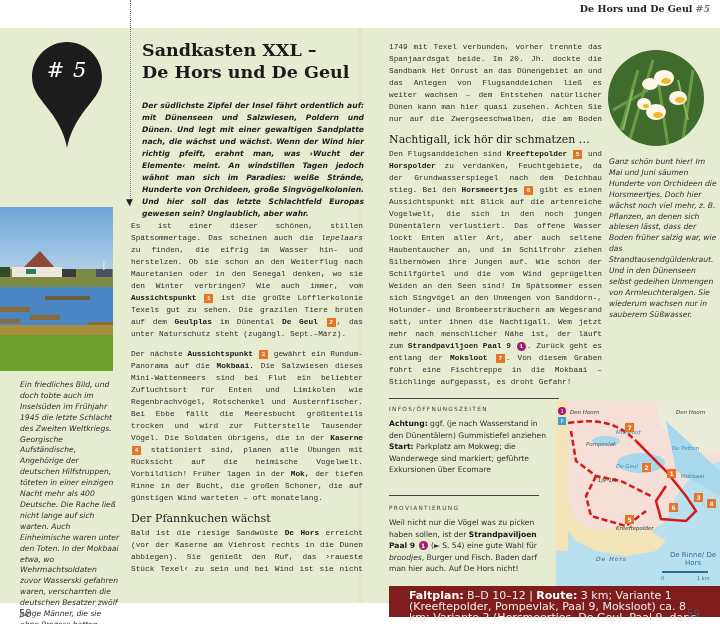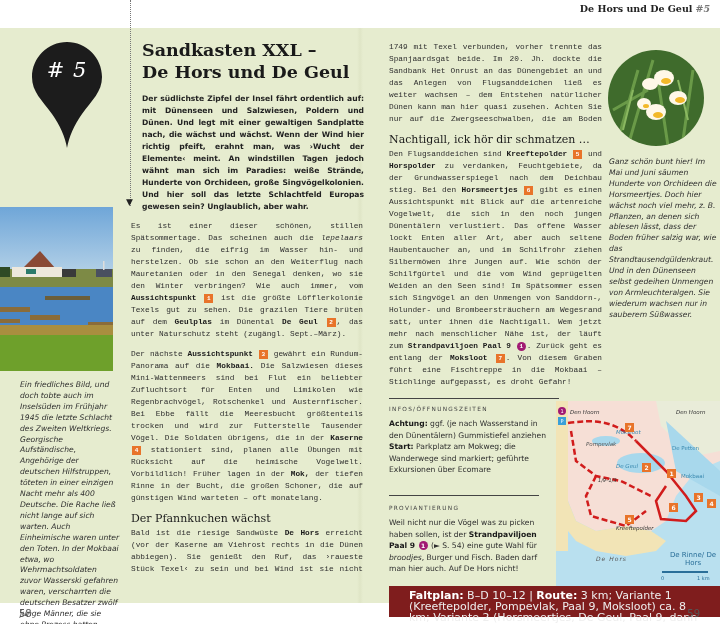--- a/index.html
+++ b/index.html
@@ -23,21 +23,21 @@
     .photo-left svg { display: block; }
 
     .caption { font-family: "DejaVu Sans", sans-serif; font-style: italic; font-size: 7.6px; line-height: 10.9px; color: #2e2e2e; }
     .caption-left { position: absolute; left: 20px; top: 380px; width: 100px; }
     .caption-right { position: absolute; left: 609px; top: 157px; width: 108px; }
 
     .title-block { position: absolute; left: 142px; top: 40px; width: 225px; font-family: "DejaVu Serif", serif; color: #1a1a1a; }
     .title-line1 { font-size: 17.5px; font-weight: bold; line-height: 21px; }
     .title-line2 { font-size: 17.5px; font-weight: bold; line-height: 22px; }
 
-    .lead { position: absolute; left: 142px; top: 93px; width: 222px; font-size: 7.6px; line-height: 12px; font-weight: bold; color: #222; text-align: justify; }
+    .lead { position: absolute; left: 142px; top: 100px; width: 222px; font-size: 7.6px; line-height: 12px; font-weight: bold; color: #222; text-align: justify; font-style: italic; }
 
     .col { position: absolute; font-size: 7.8px; line-height: 12px; color: #2e2e2e; text-align: justify; }
     .col-a { left: 131px; top: 220px; width: 232px; }
     .col-b { left: 389px; top: 41px; width: 213px; }
 
     .col p { margin-bottom: 8px; font-family: Liberation Mono, monospace; }
     .col h3 { font-family: "DejaVu Serif", serif; font-weight: normal; font-size: 11px; color: #1a1a1a; line-height: 14px; margin-bottom: 1px; }
     .col b { color: #1a1a1a; }
 
     .badge { display: inline-block; width: 9px; height: 9px; background: #e8742a; color: #fff; font-size: 6px; font-weight: bold; line-height: 9px; text-align: center; vertical-align: 0px; margin: 0 1px; }

